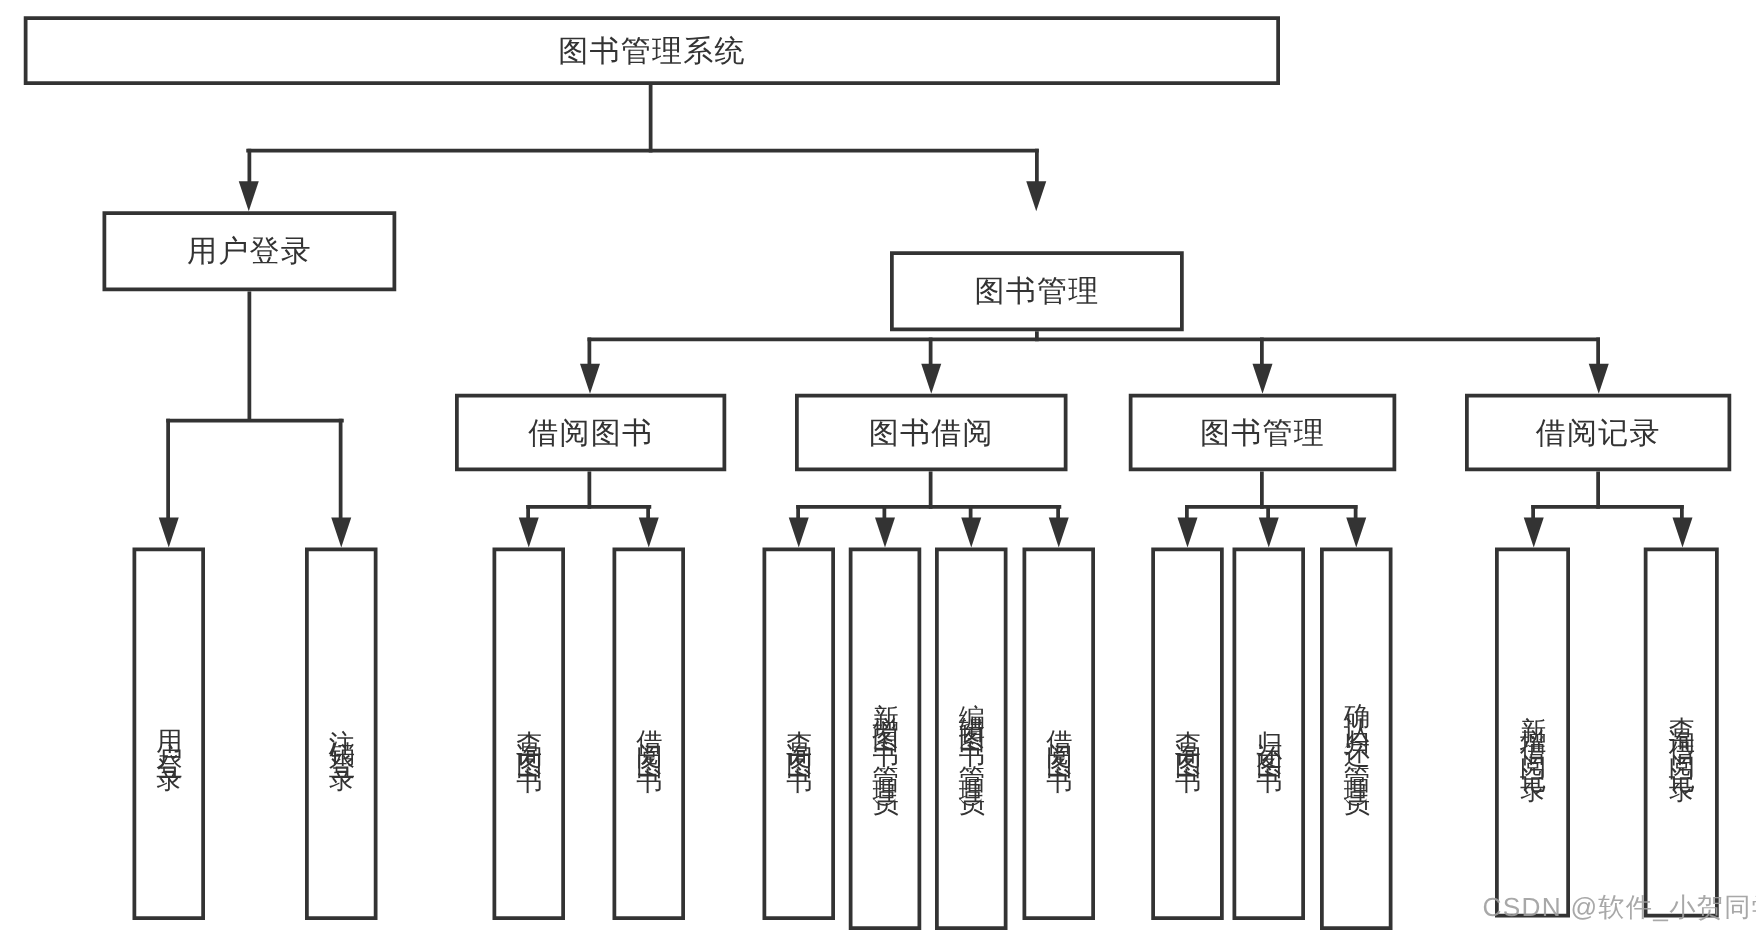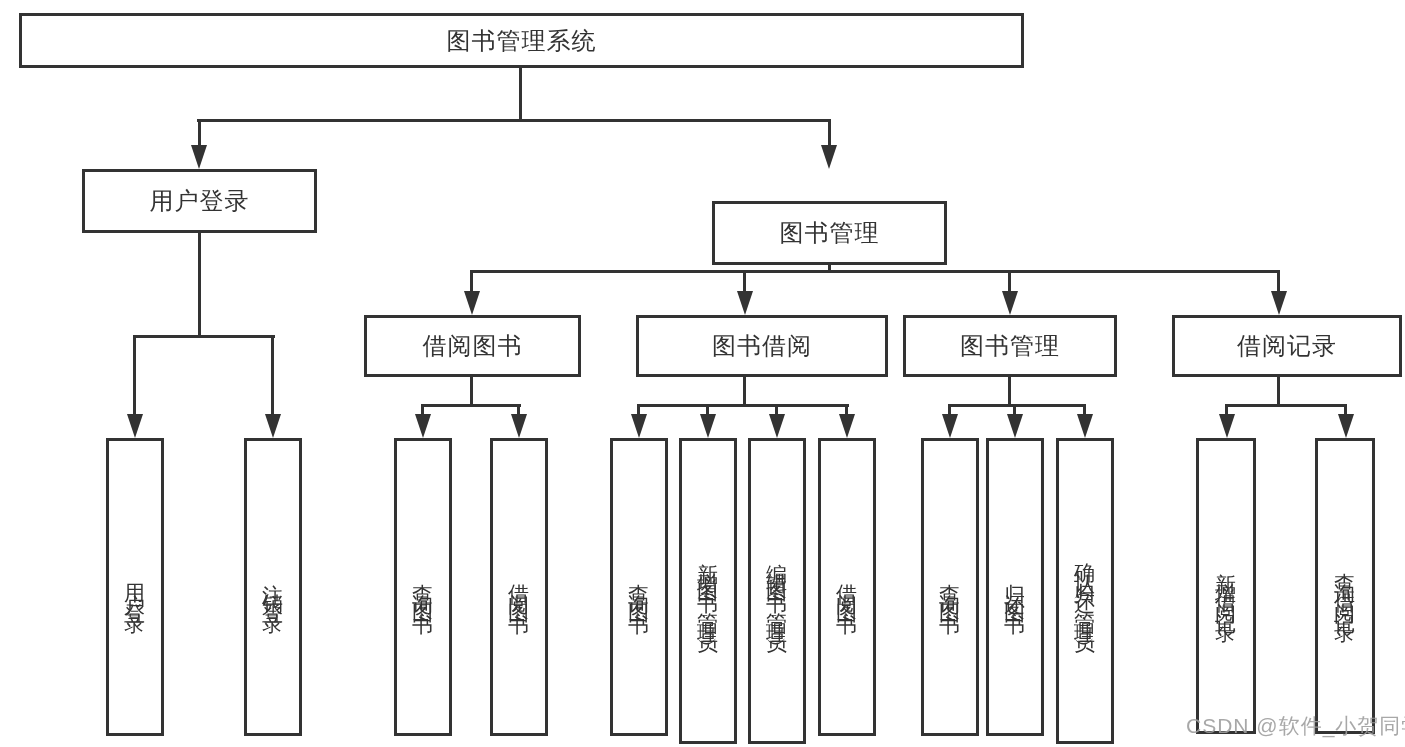--- a/index.html
+++ b/index.html
@@ -105,27 +105,27 @@
   <div class="box" style="left:82px; top:169px; width:235px; height:64px;">
     <span class="h-label">用户登录</span>
   </div>
   <div class="box" style="left:712px; top:169px; width:235px; height:64px;margin-top:32px;">
     <span class="h-label">图书管理</span>
   </div>
 
   <div class="box" style="left:364px; top:315px; width:217px; height:62px;">
     <span class="h-label">借阅图书</span>
   </div>
-  <div class="box" style="left:636px; top:315px; width:252px; height:62px;">
+  <div class="box" style="left:636px; top:315px; width:218px; height:62px;">
     <span class="h-label">图书借阅</span>
   </div>
   <div class="box" style="left:903px; top:315px; width:214px; height:62px;">
     <span class="h-label">图书管理</span>
   </div>
-  <div class="box" style="left:1172px; top:315px; width:230px; height:62px;">
+  <div class="box" style="left:1172px; top:315px; width:213px; height:62px;">
     <span class="h-label">借阅记录</span>
   </div>
 
   <div class="box" style="left:106px; top:438px; width:58px; height:298px;">
     <span class="v-label">用户登录</span>
   </div>
   <div class="box" style="left:244px; top:438px; width:58px; height:298px;">
     <span class="v-label">注销登录</span>
   </div>
 

